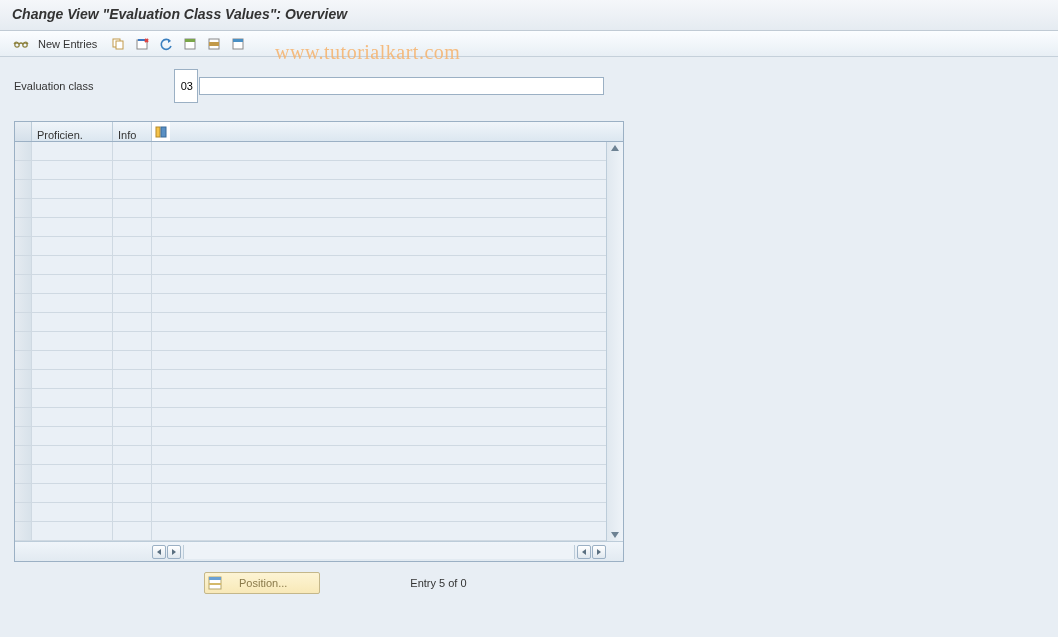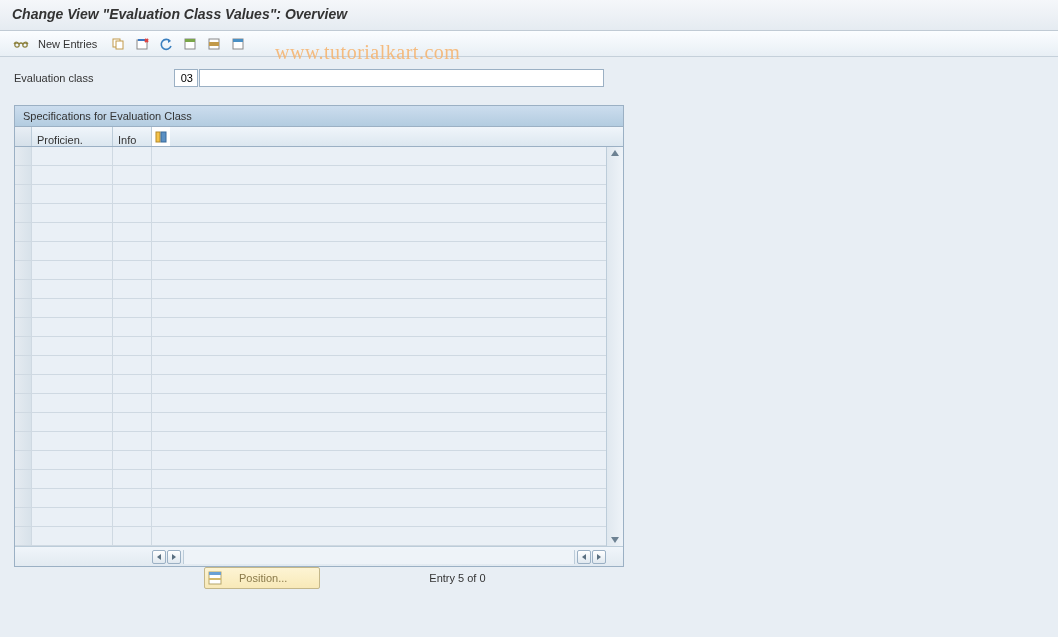--- a/index.html
+++ b/index.html
@@ -8,21 +8,21 @@
     .title-bar { background: linear-gradient(#f5f7fa, #e5ebf1); border-bottom: 1px solid #c0cad4; padding: 6px 12px 8px 12px; font-size: 14px; font-weight: bold; font-style: italic; color: #333; }
     
     .toolbar { background: linear-gradient(#fbfdff, #e8eff5); border-bottom: 1px solid #c5d0da; padding: 3px 10px; display: flex; align-items: center; gap: 2px; height: 26px; position: relative; }
     .tb-btn { display: inline-flex; align-items: center; justify-content: center; width: 22px; height: 20px; border: 1px solid transparent; border-radius: 2px; cursor: pointer; }
     .tb-text { padding: 0 8px 0 4px; cursor: pointer; }
     .watermark { position: absolute; left: 275px; top: 10px; font-family: Georgia, serif; font-size: 20px; color: #f6b26b; opacity: 0.85; letter-spacing: 0.5px; }
     
     .content { padding: 12px 14px; }
     .field-row { display: flex; align-items: center; margin-bottom: 18px; }
     .field-label { width: 160px; }
-    .field-input { height: 18px; background: #fff; border: 1px solid #9bb0c4; padding: 0 4px; text-align: right; }
+    .field-input { height: 18px; background: #fff; border: 1px solid #9bb0c4; padding: 16px 4px; text-align: right; }
     .field-desc { height: 18px; background: #fff; border: 1px solid #9bb0c4; margin-left: 1px; padding: 0 4px; }
     
     .table-container { width: 610px; border: 1px solid #9bb0c4; background: #eef3f8; }
     .table-title { background: linear-gradient(#ccddee, #b3cce0); border-bottom: 1px solid #9bb0c4; padding: 4px 8px; font-size: 11px; color: #333; }
     .table-head { display: flex; background: linear-gradient(#f0f5fa, #dce7f0); border-bottom: 1px solid #9bb0c4; height: 20px; }
     .th { border-right: 1px solid #bcccd9; padding: 7px 5px; font-size: 11px; color: #333; }
     .th-sel { width: 17px; background: linear-gradient(#e8eef4, #d5e0ea); }
     .th-prof { width: 81px; }
     .th-info { width: 39px; }
     .th-desc { flex: 1; border-right: none; }
@@ -45,21 +45,21 @@
     .table-foot { display: flex; background: linear-gradient(#f0f5fa, #e2eaf1); border-top: 1px solid #bcccd9; height: 20px; align-items: center; }
     .foot-spacer-l { width: 137px; }
     .foot-scroll-left { display: flex; gap: 1px; }
     .foot-track { flex: 1; background: #eef3f8; border-left: 1px solid #bcccd9; border-right: 1px solid #bcccd9; margin: 0 2px; height: 14px; }
     .foot-scroll-right { display: flex; gap: 1px; }
     .foot-vspace { width: 17px; }
     .sbtn { width: 14px; height: 14px; background: linear-gradient(#fff, #e0e8ef); border: 1px solid #9bb0c4; border-radius: 2px; display: flex; align-items: center; justify-content: center; }
     .tri-l { width: 0; height: 0; border-top: 3px solid transparent; border-bottom: 3px solid transparent; border-right: 4px solid #5a6f80; }
     .tri-r { width: 0; height: 0; border-top: 3px solid transparent; border-bottom: 3px solid transparent; border-left: 4px solid #5a6f80; }
     
-    .bottom-row { display: flex; align-items: center; padding-left: 190px; gap: 19px; }
+    .bottom-row { display: flex; align-items: center; margin-top: 10px; padding-left: 190px; }
     .pos-box { display: flex; align-items: center; background: linear-gradient(#fdf4d4, #f8e9b8); border: 1px solid #c4b78a; border-radius: 2px; height: 22px; padding: 0 2px; cursor: pointer; }
     .pos-icon { width: 18px; height: 18px; display: flex; align-items: center; justify-content: center; margin-right: 4px; }
     .pos-label { padding: 0 30px 0 10px; color: #8a7a4a; }
     .entry-text { margin-left: 90px; color: #333; }
     
     svg { display: block; }
   </style>
 </head>
 <body>
 
@@ -116,21 +116,20 @@
 </div>
 
 <div class="content">
   <div class="field-row">
     <span class="field-label">Evaluation class</span>
     <input class="field-input" style="width: 24px;" value="03">
     <input class="field-desc" style="width: 405px;" value="">
   </div>
 
   <div class="table-container">
-    <div class="table-title">Specifications for Evaluation Class</div>
     <div class="table-head">
       <div class="th th-sel"></div>
       <div class="th th-prof">Proficien.</div>
       <div class="th th-info">Info</div>
       <div class="th-config">
         <svg width="12" height="12" viewBox="0 0 12 12">
             <rect x="1" y="1" width="4" height="10" fill="#f5c34a" stroke="#b58a2a"></rect>
             <rect x="6" y="1" width="5" height="10" fill="#5a90c4" stroke="#3a6a9a"></rect>
           </svg>
       </div>

